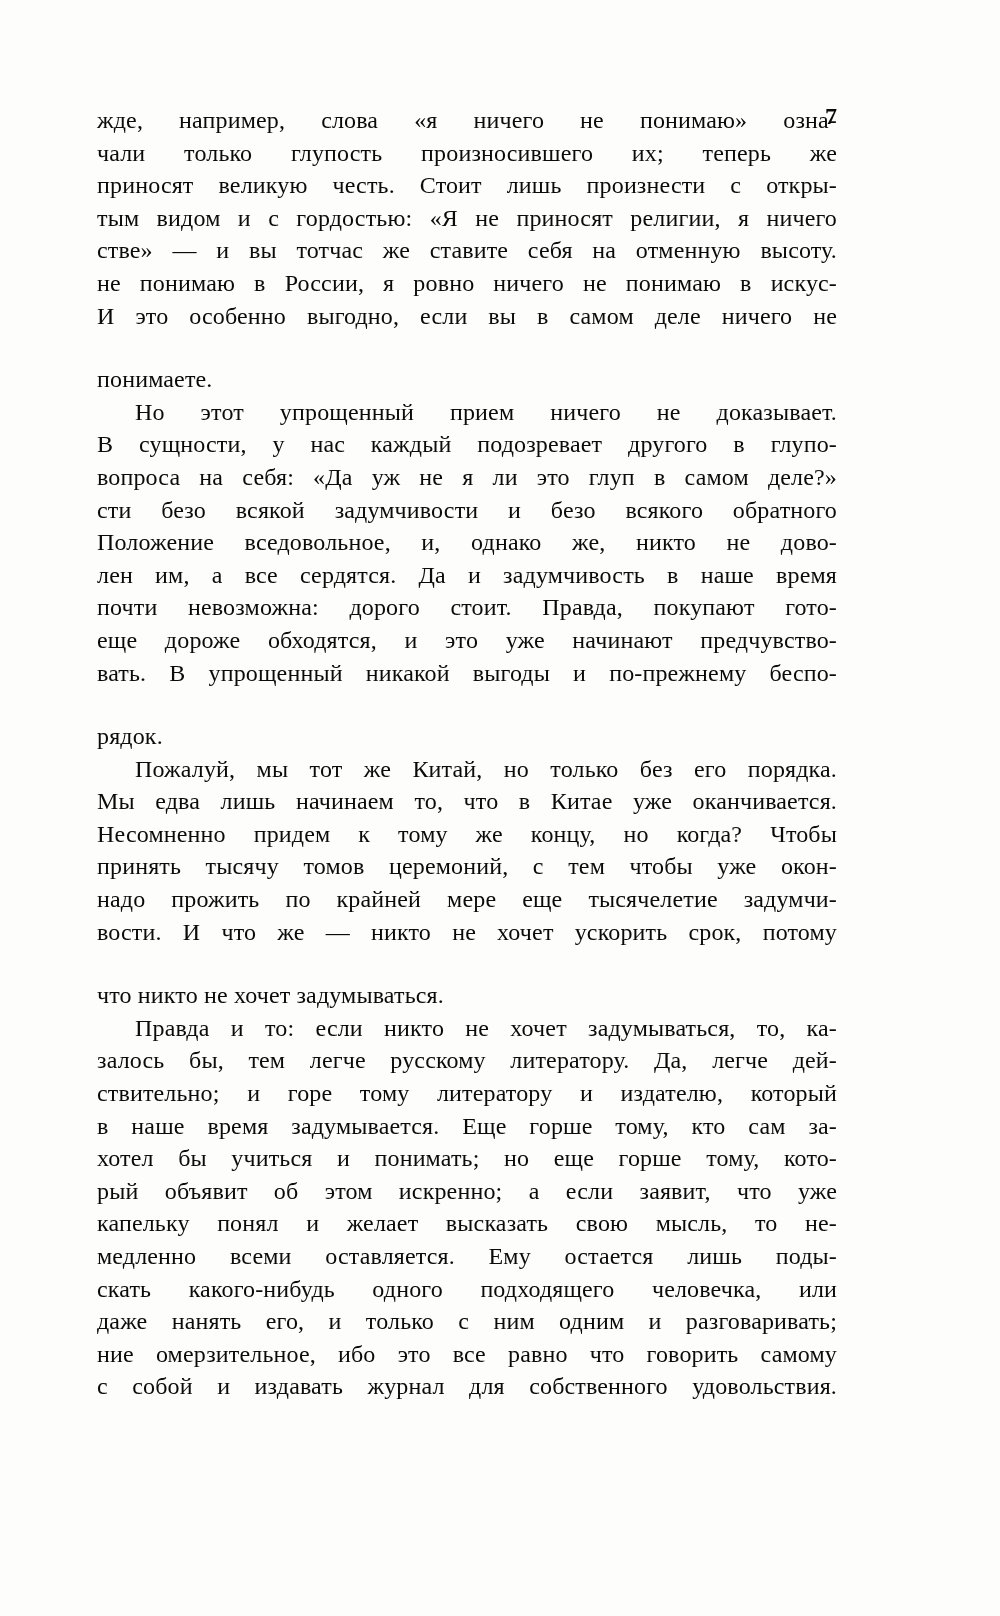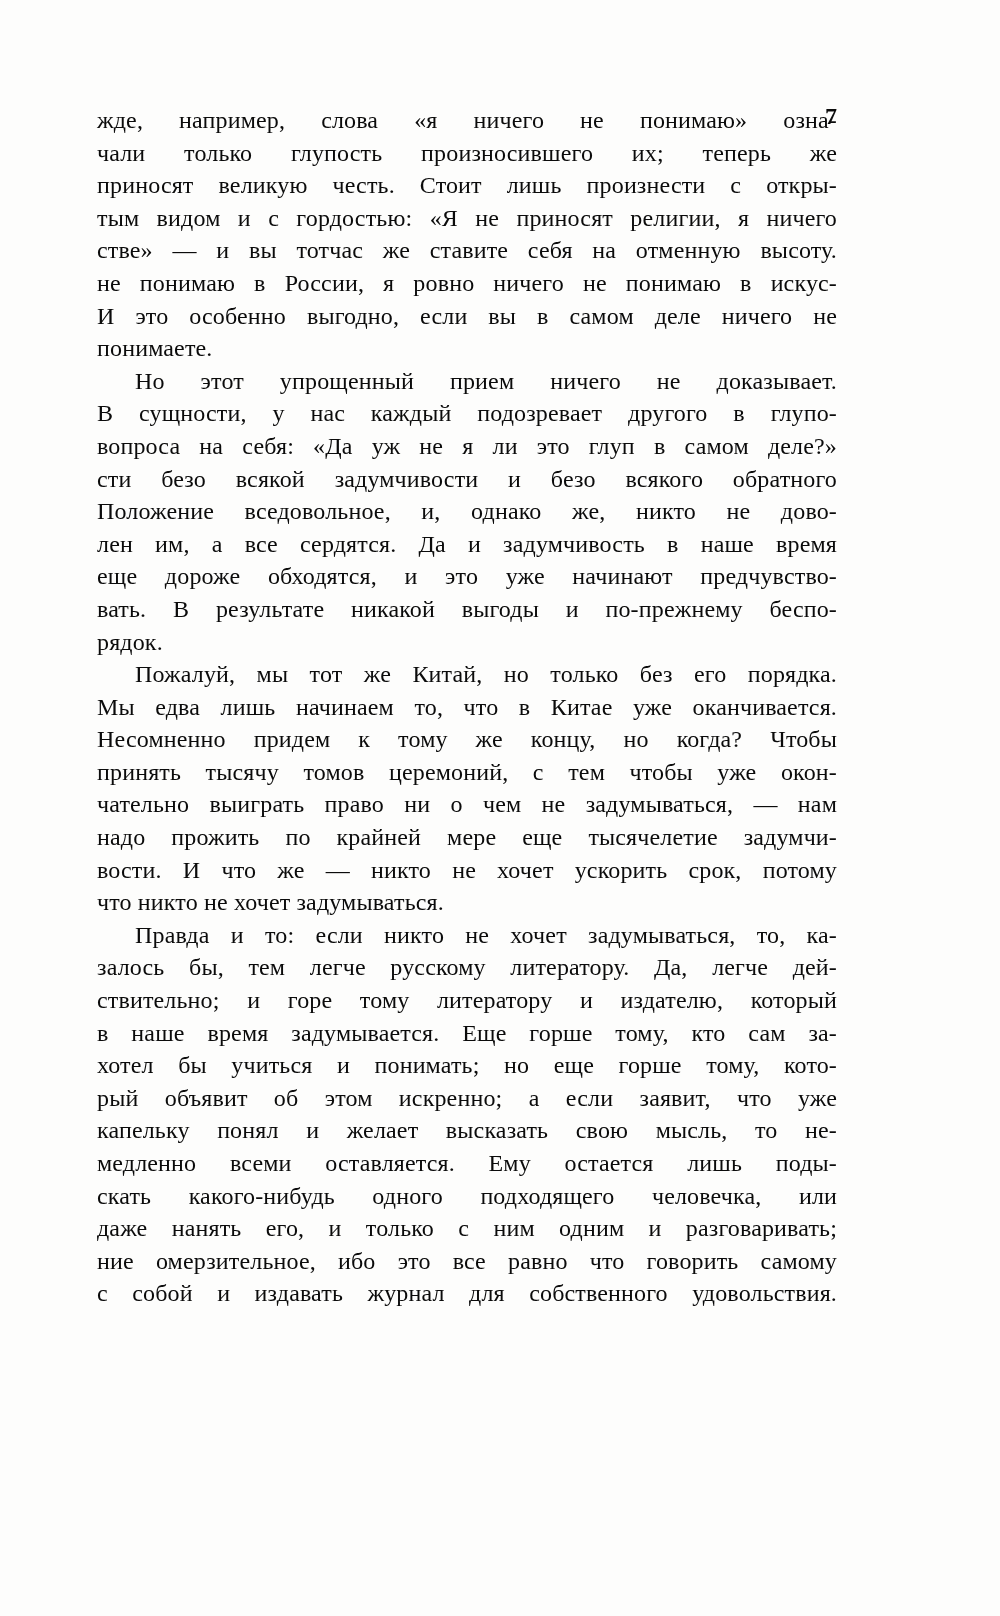--- a/index.html
+++ b/index.html
@@ -25,21 +25,21 @@
     font-size: 24px;
     line-height: 32.6px;
     letter-spacing: 0.15px;
   }
   .paragraph { margin: 0; }
   .line {
     text-align: justify;
     text-align-last: justify;
     white-space: normal;
   }
-  .line.last { text-align-last: left; }
+  .line.last { text-align-last: left; margin-top: 31px; }
   .line.indent { text-indent: 38px; }
   .page-number {
     position: absolute;
     left: 810px;
     top: 103px;
     width: 27px;
     text-align: right;
     font-size: 24px;
     font-weight: 700;
     color: #0b0b0b;
@@ -61,30 +61,30 @@
         <div class="line">И это особенно выгодно, если вы в самом деле ничего не</div>
         <div class="line last">понимаете.</div>
       </div>
       <div class="paragraph">
         <div class="line indent">Но этот упрощенный прием ничего не доказывает.</div>
         <div class="line">В сущности, у нас каждый подозревает другого в глупо-</div>
         <div class="line">вопроса на себя: «Да уж не я ли это глуп в самом деле?»</div>
         <div class="line">сти безо всякой задумчивости и безо всякого обратного</div>
         <div class="line">Положение вседовольное, и, однако же, никто не дово-</div>
         <div class="line">лен им, а все сердятся. Да и задумчивость в наше время</div>
+        <div class="line">почти невозможна: дорого стоит. Правда, покупают гото-</div>
         <div class="line">еще дороже обходятся, и это уже начинают предчувство-</div>
-        <div class="line">вать. В результате никакой выгоды и по-прежнему беспо-</div>
+        <div class="line">вать. В упрощенный никакой выгоды и по-прежнему беспо-</div>
         <div class="line last">рядок.</div>
       </div>
       <div class="paragraph">
         <div class="line indent">Пожалуй, мы тот же Китай, но только без его порядка.</div>
         <div class="line">Мы едва лишь начинаем то, что в Китае уже оканчивается.</div>
         <div class="line">Несомненно придем к тому же концу, но когда? Чтобы</div>
         <div class="line">принять тысячу томов церемоний, с тем чтобы уже окон-</div>
-        <div class="line">чательно выиграть право ни о чем не задумываться, — нам</div>
         <div class="line">надо прожить по крайней мере еще тысячелетие задумчи-</div>
         <div class="line">вости. И что же — никто не хочет ускорить срок, потому</div>
         <div class="line last">что никто не хочет задумываться.</div>
       </div>
       <div class="paragraph">
         <div class="line indent">Правда и то: если никто не хочет задумываться, то, ка-</div>
         <div class="line">залось бы, тем легче русскому литератору. Да, легче дей-</div>
         <div class="line">ствительно; и горе тому литератору и издателю, который</div>
         <div class="line">в наше время задумывается. Еще горше тому, кто сам за-</div>
         <div class="line">хотел бы учиться и понимать; но еще горше тому, кото-</div>

